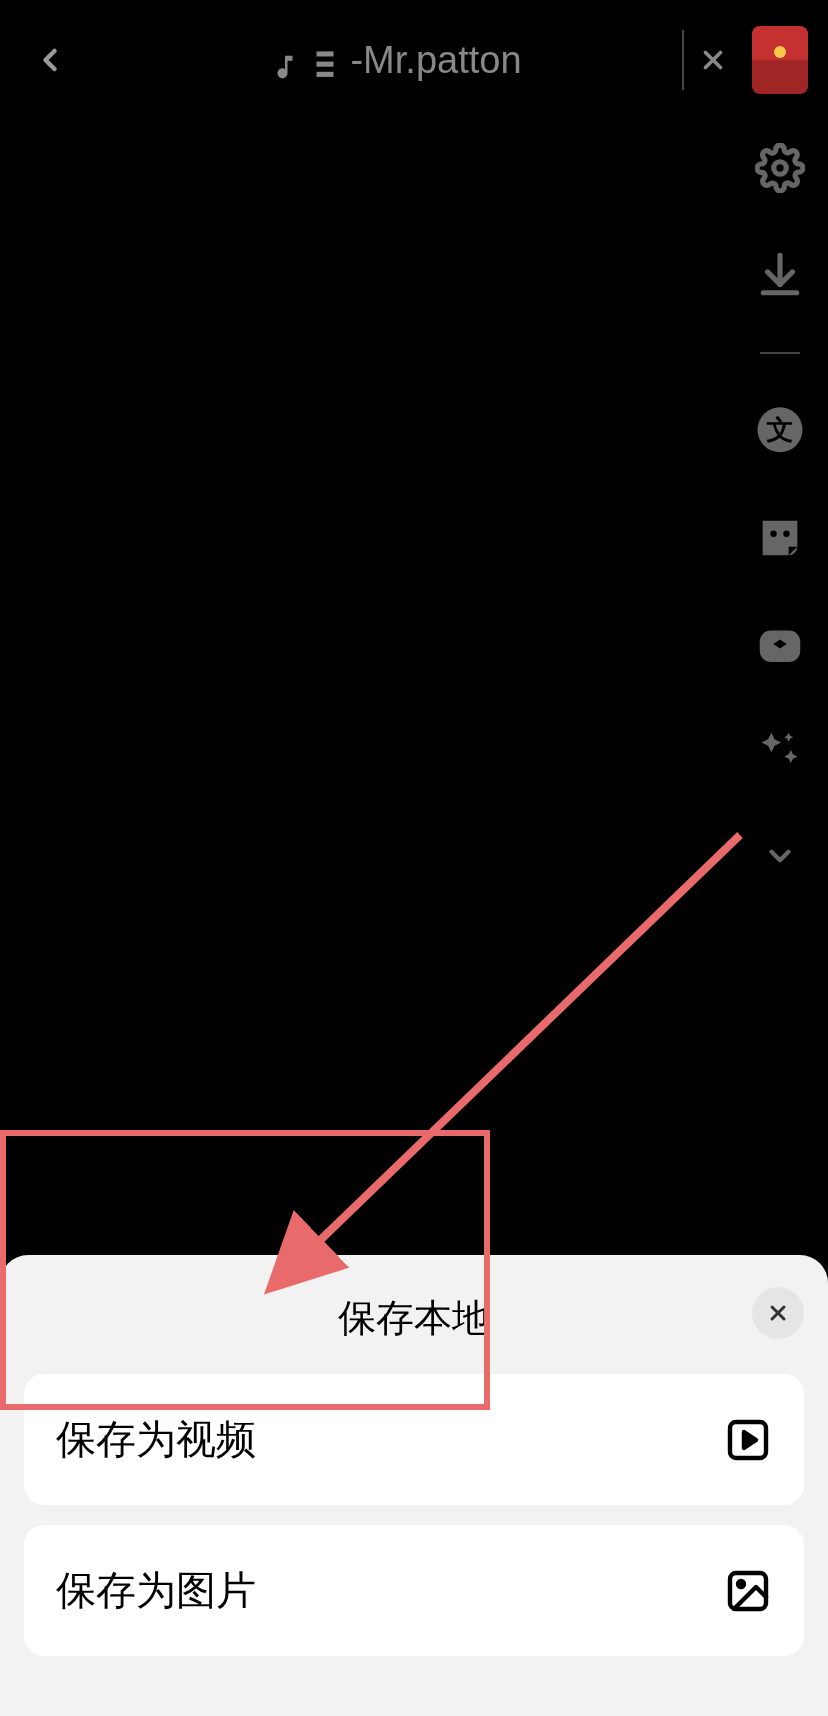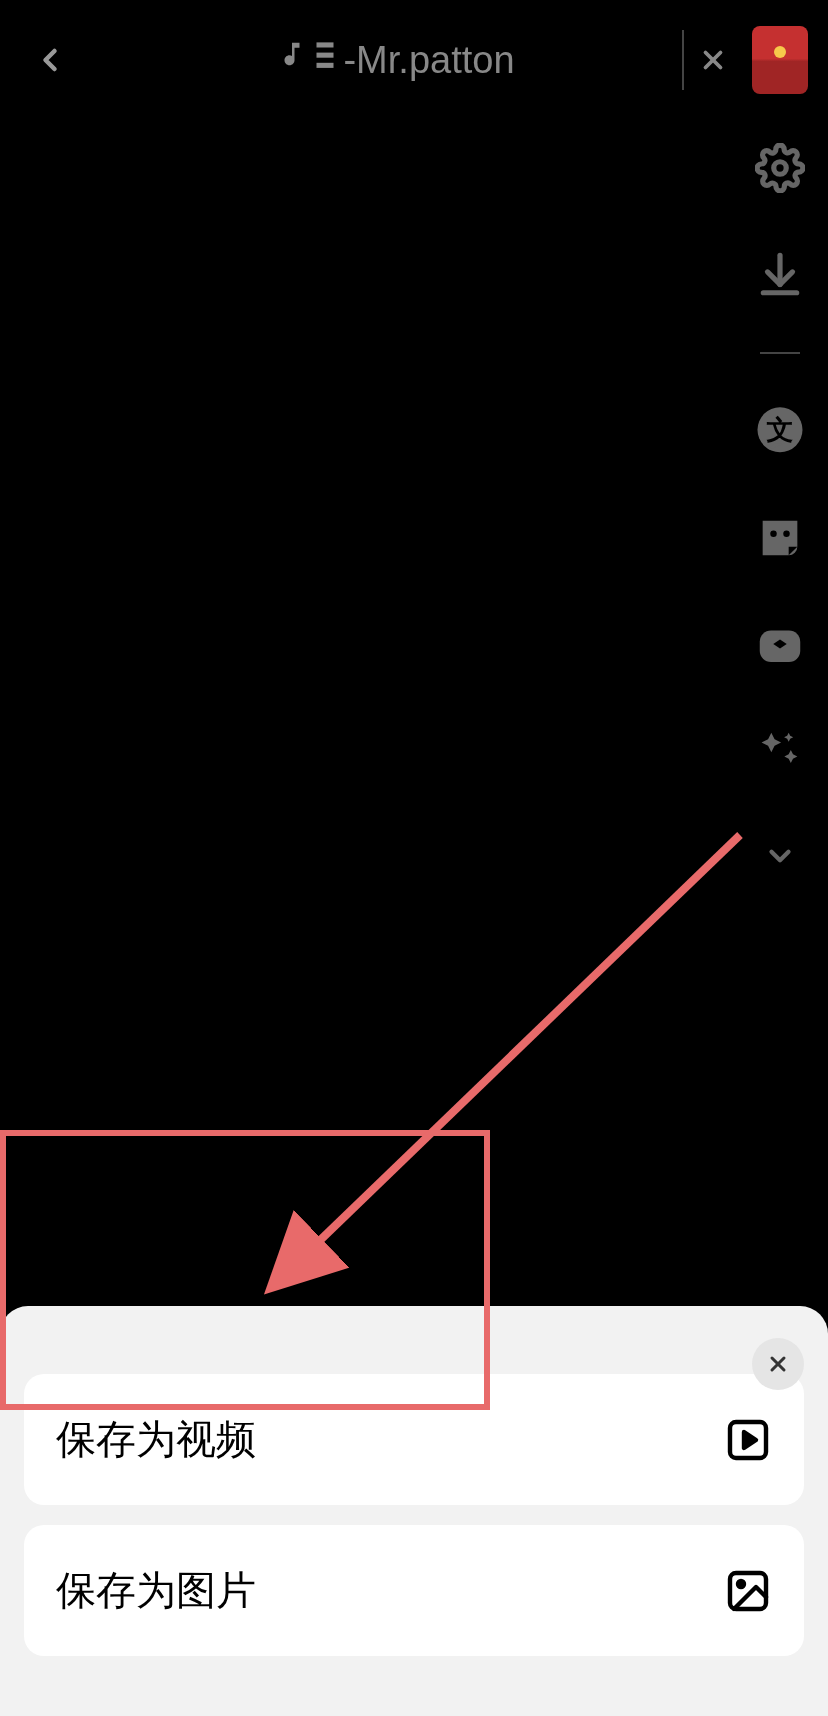--- a/index.html
+++ b/index.html
@@ -22,23 +22,23 @@
       width: 60px;
       height: 60px;
       display: flex;
       align-items: center;
       justify-content: center;
       color: #999;
     }
     .title-area {
       flex: 1;
       display: flex;
-      align-items: flex-start;
-      justify-content: center;
-      gap: 8px;
+      align-items: flex-end;
+      justify-content: center;
+      gap: 15px;
       color: #888;
       font-size: 38px;
       padding-left: 50px;
     }
     .music-icon {
       width: 30px;
       height: 30px;
     }
     .header-close {
       width: 60px;
@@ -228,20 +228,21 @@
   </div>
   <div class="side-icon">
     <svg width="34" height="34" viewBox="0 0 24 24" fill="none" stroke="currentColor" stroke-width="3" stroke-linecap="round" stroke-linejoin="round">
         <polyline points="6 9 12 15 18 9"></polyline>
       </svg>
   </div>
 </div>
 
 <div class="bottom-sheet">
   <div class="sheet-header">
+    <div class="sheet-title">保存本地</div>
     <div class="sheet-close">
       <svg width="24" height="24" viewBox="0 0 24 24" fill="none" stroke="currentColor" stroke-width="3" stroke-linecap="round">
           <line x1="18" y1="6" x2="6" y2="18"></line>
           <line x1="6" y1="6" x2="18" y2="18"></line>
         </svg>
     </div>
   </div>
   <div class="sheet-item">
     <span class="sheet-item-label">保存为视频</span>
     <div class="sheet-item-icon">

